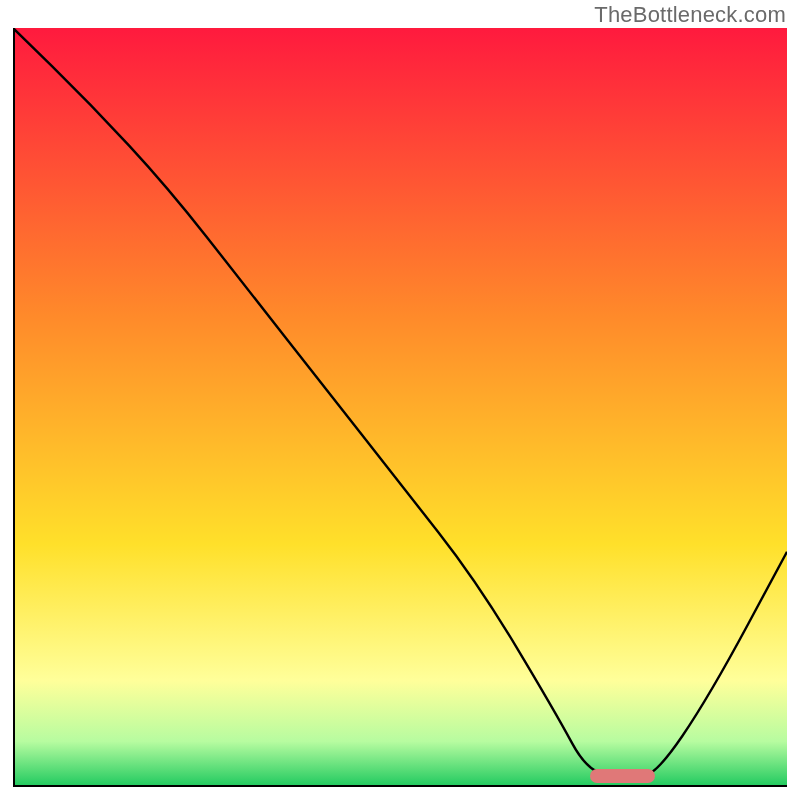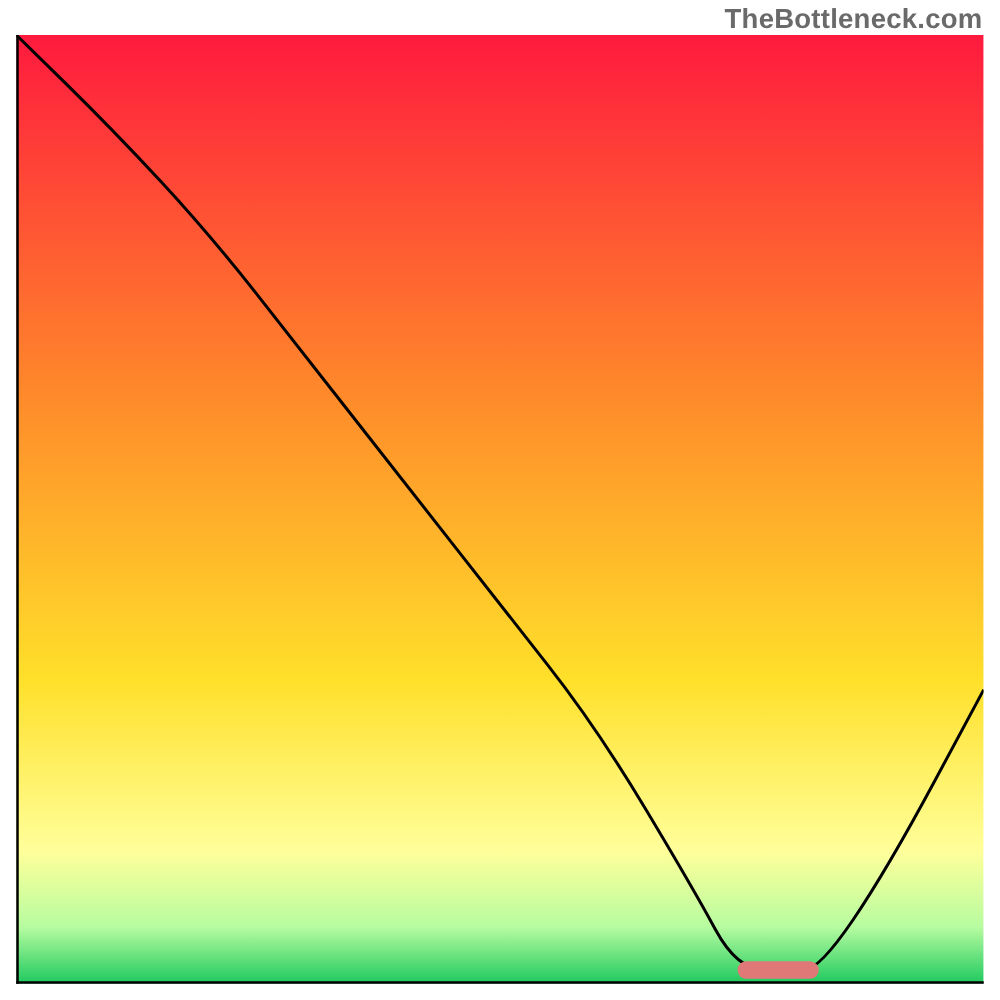--- a/index.html
+++ b/index.html
@@ -14,21 +14,21 @@
   .stage {
     position: relative;
     width: 800px;
     height: 800px;
   }
   .watermark {
     position: absolute;
     top: 2px;
     right: 14px;
     font-size: 22px;
-    font-weight: 700;
+    font-weight: 400;
     color: #6a6a6a;
     letter-spacing: 0.2px;
     user-select: none;
   }
   .plot {
     position: absolute;
     left: 13px;
     top: 28px;
     width: 774px;
     height: 759px;

